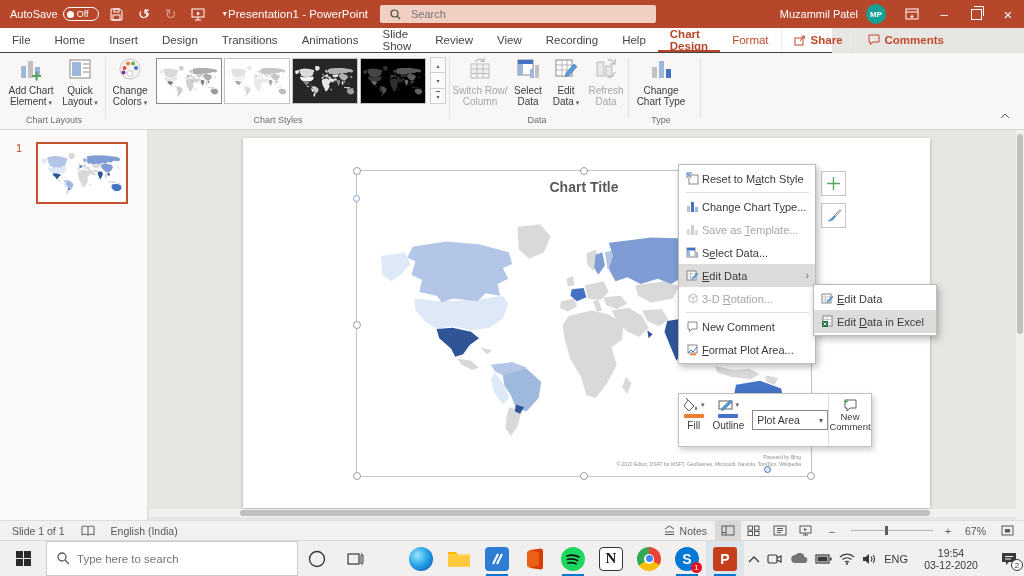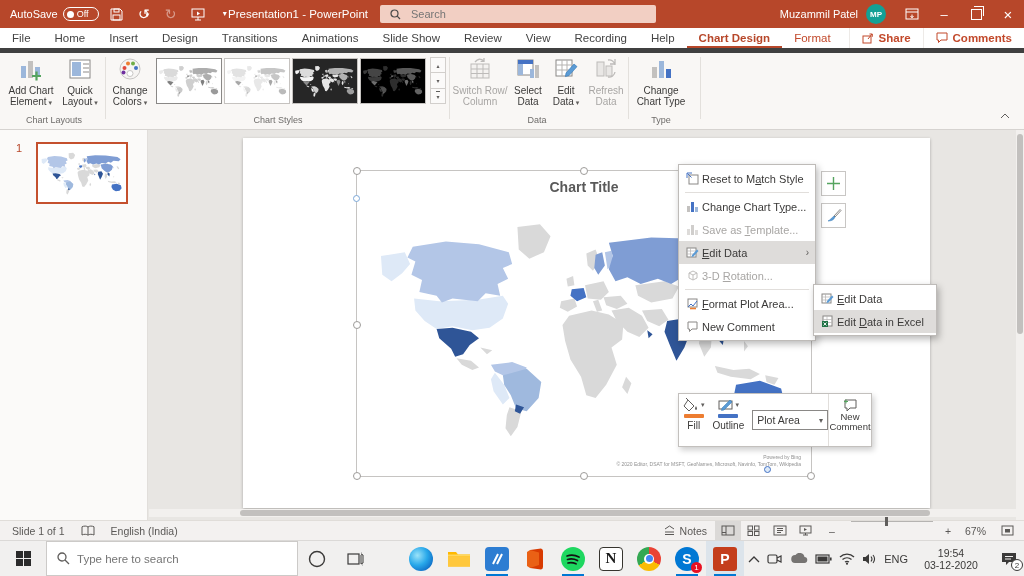--- a/index.html
+++ b/index.html
@@ -16,21 +16,21 @@
   .tbchev{font-size:7px;margin-left:-4px}
   .tb-title{position:absolute;left:228px;top:0;height:28px;display:flex;align-items:center;font-size:11.5px}
   .tb-search{position:absolute;left:380px;top:5px;width:276px;height:18px;background:#F2CFC3;border-radius:2px;display:flex;align-items:center;gap:8px;padding:8px 10px;box-sizing:border-box}
   .tb-search input{background:transparent;border:none;outline:none;font-size:11px;color:#4A4A4A;width:200px;font-family:"Liberation Sans",sans-serif}
   .tb-right{position:absolute;right:0;top:0;height:28px;display:flex;align-items:center}
   .avatar{width:20px;height:20px;border-radius:50%;background:#14A095;color:#fff;font-size:8px;font-weight:bold;display:flex;align-items:center;justify-content:center;margin:0 10px 0 8px}
   .winbtn{width:32px;height:28px;display:flex;align-items:center;justify-content:center;font-size:13px}
   .restore-glyph{width:9px;height:9px;border:1px solid #fff;position:relative;background:#B7472A}
   .restore-glyph:before{content:"";position:absolute;left:2px;top:-4px;width:9px;height:9px;border:1px solid #fff;border-bottom:none;border-left:none}
   
-  #tabs{position:absolute;top:28px;left:0;width:1024px;height:25px;background:#fff;border-bottom:5px solid #404040;display:flex;align-items:center;font-size:11.5px;color:#444;box-sizing:border-box}
+  #tabs{position:absolute;top:28px;left:0;width:832px;height:25px;background:#fff;border-bottom:1px solid #404040;display:flex;align-items:center;font-size:11.5px;color:#444;box-sizing:border-box}
   .tab{padding:0 12px;height:100%;display:flex;align-items:center}
   .tab.active{color:#B7472A;font-weight:bold;box-shadow:inset 0 -2px 0 #B7472A}
   .tab.ctx{color:#C2492B}
   .tabs-right{margin-left:auto;display:flex;height:100%}
   .pillbtn{display:flex;align-items:center;gap:5px;padding:0 12px;color:#C2492B;border-left:1px solid #EDEAE7;font-size:11.5px;font-weight:bold}
   
   #ribbon{position:absolute;top:53px;left:0;width:1024px;height:77px;background:#F9F7F5;border-bottom:1px solid #D6D3D0;box-sizing:border-box}
   .rsep{position:absolute;top:4px;height:62px;width:1px;background:#E3E0DC}
   .rbtn{position:absolute;top:3px;display:flex;flex-direction:column;align-items:center;text-align:center;font-size:10px;line-height:11px;color:#3B3A39}
   .rbtn .lbl{margin-top:3px}
@@ -82,21 +82,21 @@
   .combo .chev{margin-left:auto}
   .mtb-nc{margin-left:auto;border-left:1px solid #E1DEDB;width:46px;display:flex;flex-direction:column;align-items:center;padding-top:4px;text-align:center;line-height:10px;font-size:9.5px}
   
   .hscroll{position:absolute;left:149px;top:509px;width:867px;height:8px;background:#F2F0EE}
   .hthumb{position:absolute;left:91px;top:1px;width:690px;height:6px;background:#C2C0BE;border-radius:3px}
   .vscroll{position:absolute;right:0;top:130px;width:8px;height:390px;background:#F2F0EE}
   .vthumb{position:absolute;left:1px;top:4px;width:6px;height:200px;background:#C2C0BE;border-radius:3px}
   
   #statusbar{position:absolute;left:0;top:520px;width:1024px;height:20px;background:#F3F1F0;border-top:1px solid #E0DDD9;box-sizing:border-box;display:flex;align-items:center;font-size:10.5px;color:#5A5856}
   .sb-item{display:flex;align-items:center;gap:4px;padding:0 8px}
-  .sb-right{margin-left:auto;display:flex;}
+  .sb-right{margin-left:auto;display:flex;align-items:center}
   .viewbtn{width:26px;height:19px;display:flex;align-items:center;justify-content:center}
   .viewbtn.on{background:#DBD9D7}
   .zoomtrack{width:82px;height:1px;background:#B5B3B1;position:relative;margin:0 6px}
   .zoomthumb{position:absolute;left:34px;top:-4px;width:3px;height:9px;background:#605E5C}
   
   #taskbar{position:absolute;left:0;top:540px;width:1024px;height:36px;background:#F1F0EF;border-top:1px solid #DBD9D7;box-sizing:border-box;display:flex;align-items:center;font-size:11px;color:#3B3A39}
   .tstart{width:46px;height:35px;display:flex;align-items:center;justify-content:center}
   .winlogo{display:grid;grid-template-columns:7px 7px;grid-template-rows:7px 7px;gap:1px}
   .winlogo div{background:#2B2B2B}
   .tsearch{width:252px;height:35px;background:#fff;border:1px solid #CCCAC8;display:flex;align-items:center;gap:5px;padding:0 10px;box-sizing:border-box}
@@ -426,20 +426,31 @@
     <div class="mi dis">
       <span class="mic">
           <svg width="13" height="13" viewBox="0 0 13 13">
             <rect x="1" y="6" width="3" height="6" fill="#DDDBD9"></rect>
             <rect x="5" y="2" width="3" height="10" fill="#D0CECC"></rect>
             <rect x="9" y="7" width="3" height="5" fill="#DDDBD9"></rect>
           </svg>
         </span>
       <span><span>Save as </span><u>T</u><span>emplate...</span></span>
     </div>
+    <div class="mi">
+      <span class="mic">
+          <svg width="13" height="13" viewBox="0 0 13 13">
+            <rect x="1" y="2" width="8" height="9" fill="#fff" stroke="#8A8886"></rect>
+            <rect x="1" y="2" width="8" height="2.5" fill="#4472C4"></rect>
+            <rect x="1" y="4.5" width="3" height="6.5" fill="#9CB7DB"></rect>
+            <rect x="10" y="6" width="2" height="6" fill="#9CB7DB"></rect>
+          </svg>
+        </span>
+      <span><span>S</span><u>e</u><span>lect Data...</span></span>
+    </div>
     <div class="mi hl">
       <span class="mic">
           <svg width="13" height="13" viewBox="0 0 13 13">
             <rect x="1" y="2" width="9" height="9" fill="#fff" stroke="#8A8886"></rect>
             <path d="M1,5 h9 M1,8 h9 M4.5,2 v9" stroke="#B5B3B1" stroke-width=".7"></path>
             <path d="M6,9 L11,3.5 12.5,5 7.5,10.5 5.5,11 Z" fill="#5B9BD5"></path>
           </svg>
         </span>
       <span><span></span><u>E</u><span>dit Data</span></span>
       <span class="marrow">›</span>
@@ -449,34 +460,34 @@
           <svg width="13" height="13" viewBox="0 0 13 13">
             <path d="M3,4 l4,-2 4,2 v5 l-4,2 -4,-2 Z M3,4 l4,2 4,-2 M7,6 v5" fill="none" stroke="#C0BEBC"></path>
           </svg>
         </span>
       <span><span>3-D </span><u>R</u><span>otation...</span></span>
     </div>
     <div class="msep"></div>
     <div class="mi">
       <span class="mic">
           <svg width="13" height="13" viewBox="0 0 13 13">
+            <path d="M2,2 h9 v7 h-5 l-2.5,2.5 v-2.5 h-1.5 Z" fill="none" stroke="#8A8886"></path>
+          </svg>
+        </span>
+      <span><span>New Comment</span><u></u><span></span></span>
+    </div>
+    <div class="mi">
+      <span class="mic">
+          <svg width="13" height="13" viewBox="0 0 13 13">
             <rect x="2" y="2" width="9" height="8" fill="none" stroke="#8A8886"></rect>
             <path d="M2,10 l3,-3 2,2 4,-5" fill="none" stroke="#4472C4"></path>
             <path d="M4,11.5 h6" stroke="#ED7D31" stroke-width="1.6"></path>
           </svg>
         </span>
       <span><span></span><u>F</u><span>ormat Plot Area...</span></span>
-    </div>
-    <div class="mi">
-      <span class="mic">
-          <svg width="13" height="13" viewBox="0 0 13 13">
-            <path d="M2,2 h9 v7 h-5 l-2.5,2.5 v-2.5 h-1.5 Z" fill="none" stroke="#8A8886"></path>
-          </svg>
-        </span>
-      <span><span>New Comment</span><u></u><span></span></span>
     </div>
   </div>
 
   <div class="menu" id="ctxsub">
     <div class="mi">
       <span class="mic">
           <svg width="13" height="13" viewBox="0 0 13 13">
             <rect x="1" y="2" width="9" height="9" fill="#fff" stroke="#8A8886"></rect>
             <path d="M1,5 h9 M1,8 h9 M4.5,2 v9" stroke="#B5B3B1" stroke-width=".7"></path>
             <path d="M6,9 L11,3.5 12.5,5 7.5,10.5 5.5,11 Z" fill="#5B9BD5"></path>

